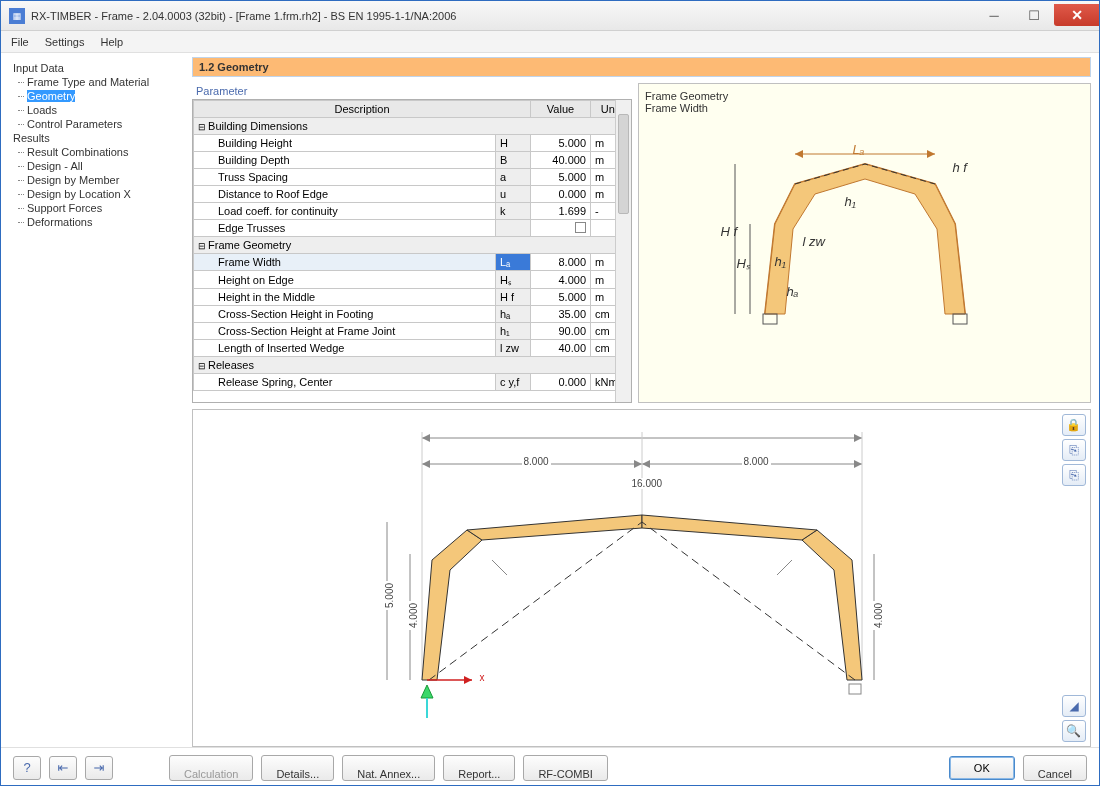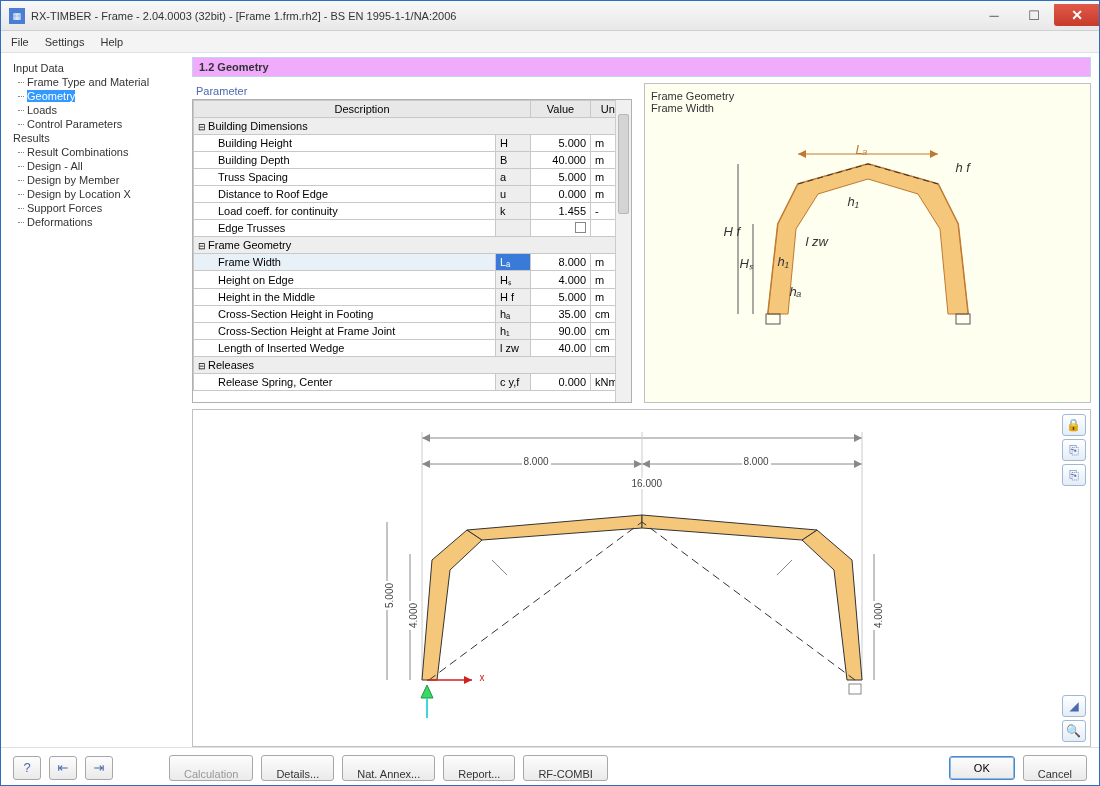--- a/index.html
+++ b/index.html
@@ -12,22 +12,22 @@
 .win-close { width:46px; background:linear-gradient(#e05a4a,#c73a2a); color:#fff; border-radius:0 0 0 3px; font-weight:bold; font-size:14px; margin-top:-1px; margin-right:-1px; height:22px; }
 .menubar { height:22px; background:#f4f4f4; display:flex; align-items:center; padding:0 10px; gap:16px; border-bottom:1px solid #e0e0e0; }
 .menubar span { color:#333; cursor:pointer; }
 .content { display:flex; height:calc(786px - 30px - 22px - 40px); padding:4px 8px 0 8px; gap:8px; }
 .tree { width:175px; background:#fff; padding:4px 2px; color:#333; }
 .tree .grp { padding:1px 2px; }
 .tree .itm { padding:1px 2px 1px 16px; position:relative; cursor:pointer; }
 .tree .itm::before { content:""; position:absolute; left:7px; top:50%; width:6px; height:1px; border-top:1px dotted #888; }
 .tree .sel { background:#3399ff; color:#fff; display:inline-block; }
 .main { flex:1; display:flex; flex-direction:column; gap:6px; }
-.panel-header { background:#f0abfc; padding:3px 6px; font-weight:bold; color:#333; border:1px solid #c0d4ea; }
-.upper { display:flex; gap:12px; height:320px; }
+.panel-header { background:#fdba74; padding:3px 6px; font-weight:bold; color:#333; border:1px solid #c0d4ea; }
+.upper { display:flex; gap:6px; height:320px; }
 .grid-wrap { flex:0 0 440px; display:flex; flex-direction:column; }
 .param-label { color:#4a6aad; padding:2px 4px; }
 .grid { border:1px solid #b0b0b0; flex:1; overflow:hidden; position:relative; }
 table { border-collapse:collapse; width:100%; }
 th,td { border:1px solid #c8c8c8; padding:1px 4px; height:17px; background:#fff; }
 th { background:#e8e8e8; font-weight:normal; text-align:center; }
 .th-desc { width:290px; }
 .th-val { width:60px;margin-left:24px; }
 .th-unit { width:40px; }
 td.sym { background:#eee; width:35px; }
@@ -133,21 +133,21 @@
                 </tr>
                 <tr>
                   <td class="desc">Distance to Roof Edge</td>
       <td class="sym">u</td>
       <td class="val">0.000</td>
       <td class="unit">m</td>
                 </tr>
                 <tr>
                   <td class="desc">Load coeff. for continuity</td>
       <td class="sym">k</td>
-      <td class="val">1.455</td>
+      <td class="val">1.699</td>
       <td class="unit">-</td>
                 </tr>
                 <tr>
                   <td class="desc">Edge Trusses</td>
       <td class="sym"></td>
       <td class="val"><span class="checkbox"></span></td>
       <td class="unit"></td>
                 </tr>
               </tbody>
             <tbody>

